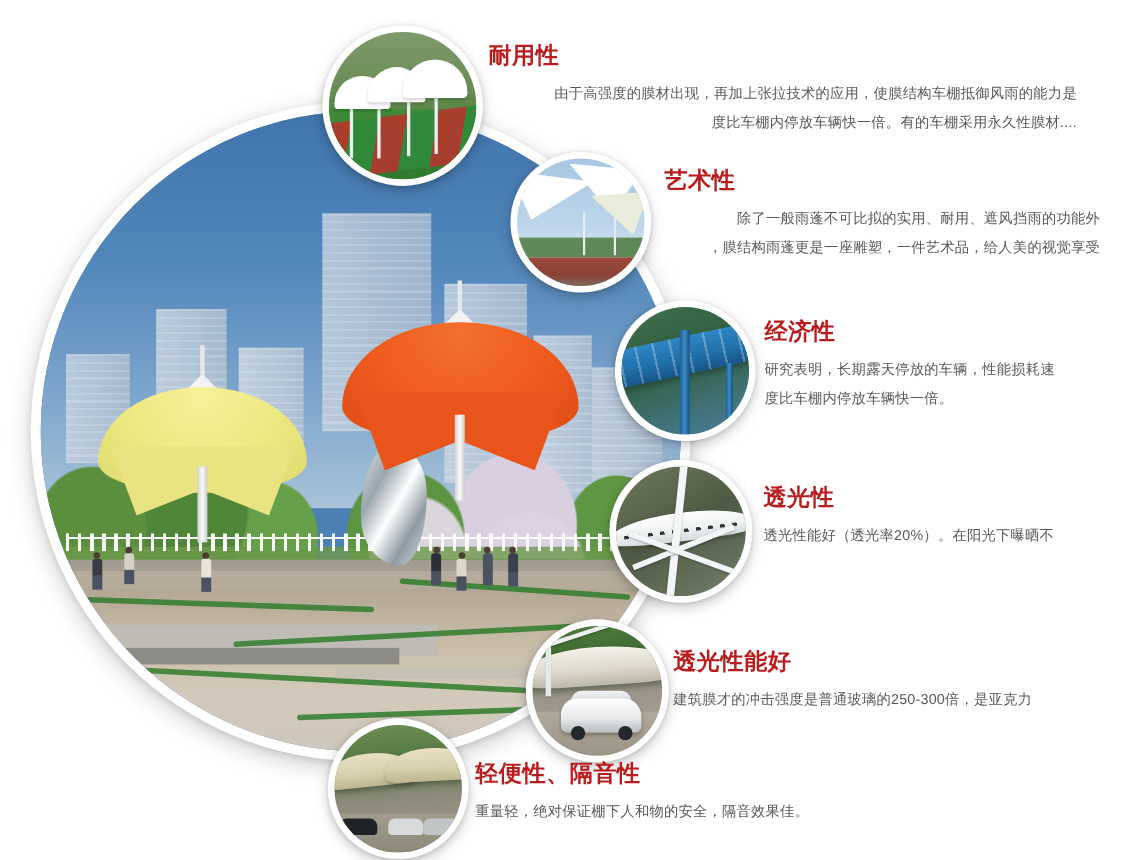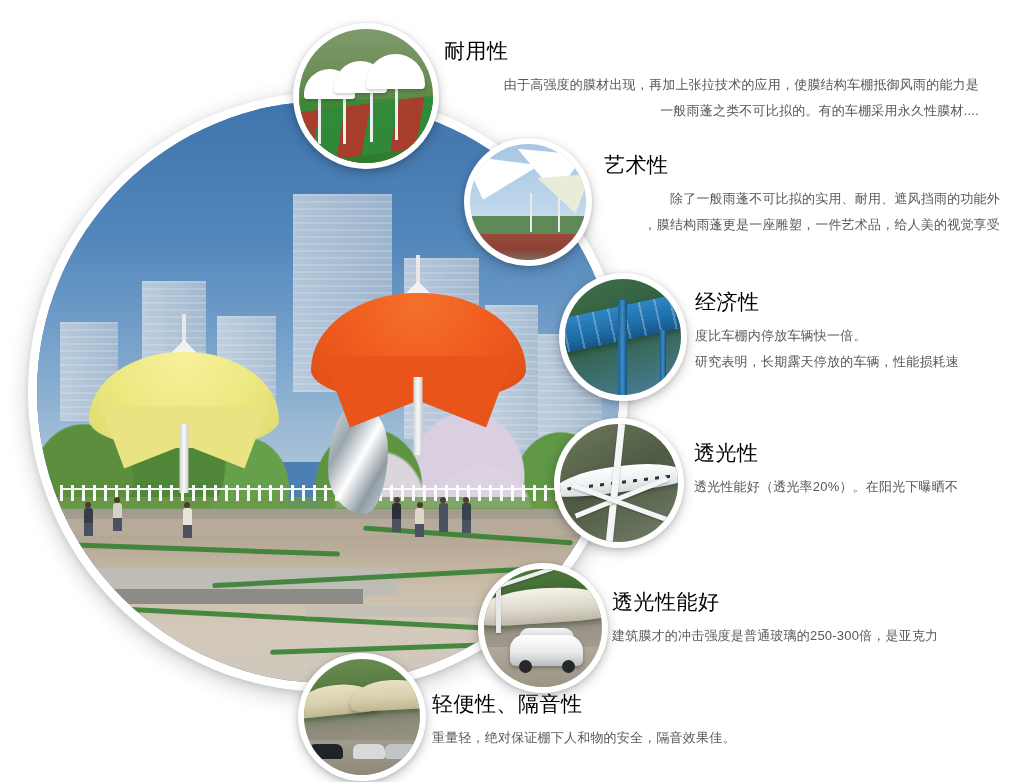--- a/index.html
+++ b/index.html
@@ -220,22 +220,22 @@
   
   .s6-bg    { position:absolute;inset:0;background:linear-gradient(175deg,#6d8f55 0%,#53783f 30%,#8e8b7d 58%,#a39e8e 100%); }
   .s6-roof  { position:absolute; background:linear-gradient(180deg,#e9e1c4 0%,#d8cfae 58%,#bfb691 100%);
               border-radius:46% 50% 14% 14% / 74% 74% 18% 18%; box-shadow:0 3px 5px rgba(0,0,0,.25); }
   .s6-ground{ position:absolute;left:0;top:70%;width:100%;height:30%;background:linear-gradient(180deg,#a29c8c,#8e8878); }
   .s6-car   { position:absolute;height:15px;border-radius:6px 7px 3px 3px;bottom:14%; }
 
   
   .block { position:absolute; }
   .block .h {
-    font-size: 21px; color:#000000; line-height:1.2; margin:0 0 9px 0;
-    font-weight: 400; letter-spacing: .5px;
+    font-size: 21px; color:#b91c1c; line-height:1.2; margin:0 0 9px 0;
+    font-weight: 700; letter-spacing: .5px;
   }
   .block .p {
     font-size: 13px; color:#585858; line-height: 1.95; margin:0;
     letter-spacing: .2px;
   }
 
   #blk-1 { left:444px; top:38px;  width:535px; }
   #blk-2 { left:604px; top:152px; width:396px; }
   #blk-3 { left:695px; top:289px; width:300px; }
   #blk-4 { left:694px; top:440px; width:300px; }
@@ -416,33 +416,33 @@
     <div class="s6-roof" style="left:40%;top:18%;width:74%;height:26%;transform:rotate(-3deg);"></div>
     <div class="s6-car" style="left:4%; width:30%;background:#1f2327;"></div>
     <div class="s6-car" style="left:42%;width:28%;background:#d7d9da;"></div>
     <div class="s6-car" style="left:70%;width:28%;background:#c2c5c6;"></div>
   </div>
 </div>
 
 <div class="block" id="blk-1">
   <div class="h">耐用性</div>
   <div class="p">由于高强度的膜材出现，再加上张拉技术的应用，使膜结构车棚抵御风雨的能力是</div>
-  <div class="p">一般雨蓬之类不可比拟的。有的车棚采用永久性膜材....</div>
+  <div class="p">度比车棚内停放车辆快一倍。有的车棚采用永久性膜材....</div>
 </div>
 
 <div class="block" id="blk-2">
   <div class="h">艺术性</div>
   <div class="p">除了一般雨蓬不可比拟的实用、耐用、遮风挡雨的功能外</div>
   <div class="p">，膜结构雨蓬更是一座雕塑，一件艺术品，给人美的视觉享受</div>
 </div>
 
 <div class="block" id="blk-3">
   <div class="h">经济性</div>
+  <div class="p">研究表明，长期露天停放的车辆，性能损耗速</div>
   <div class="p">度比车棚内停放车辆快一倍。</div>
-  <div class="p">研究表明，长期露天停放的车辆，性能损耗速</div>
 </div>
 
 <div class="block" id="blk-4">
   <div class="h">透光性</div>
   <div class="p">透光性能好（透光率20%）。在阳光下曝晒不</div>
 </div>
 
 <div class="block" id="blk-5">
   <div class="h">透光性能好</div>
   <div class="p">建筑膜才的冲击强度是普通玻璃的250-300倍，是亚克力</div>

